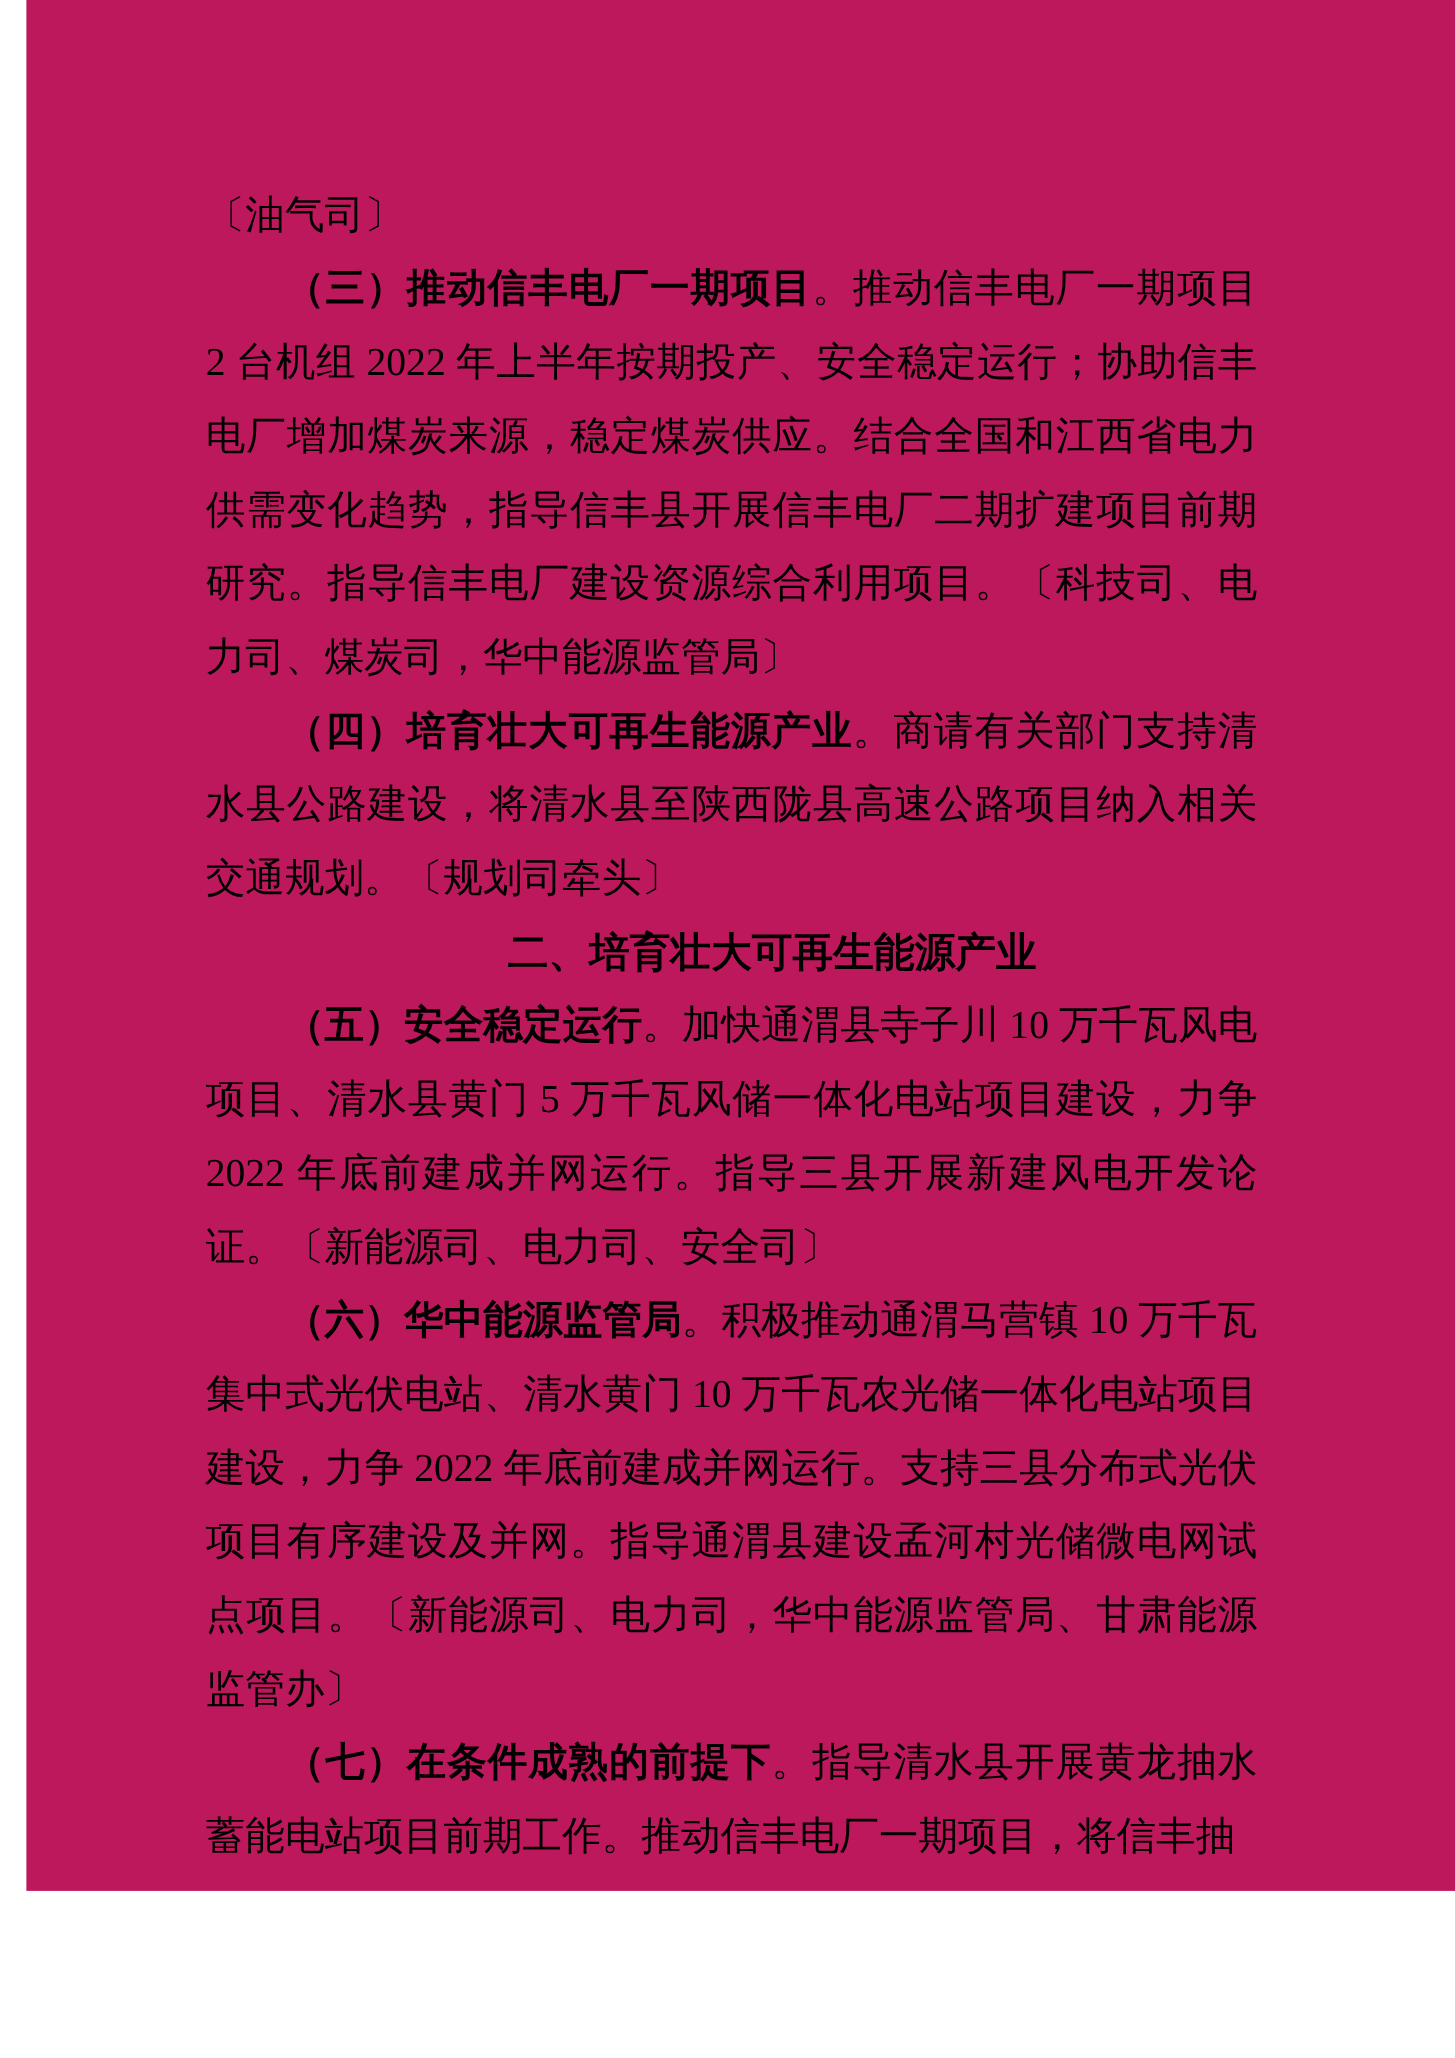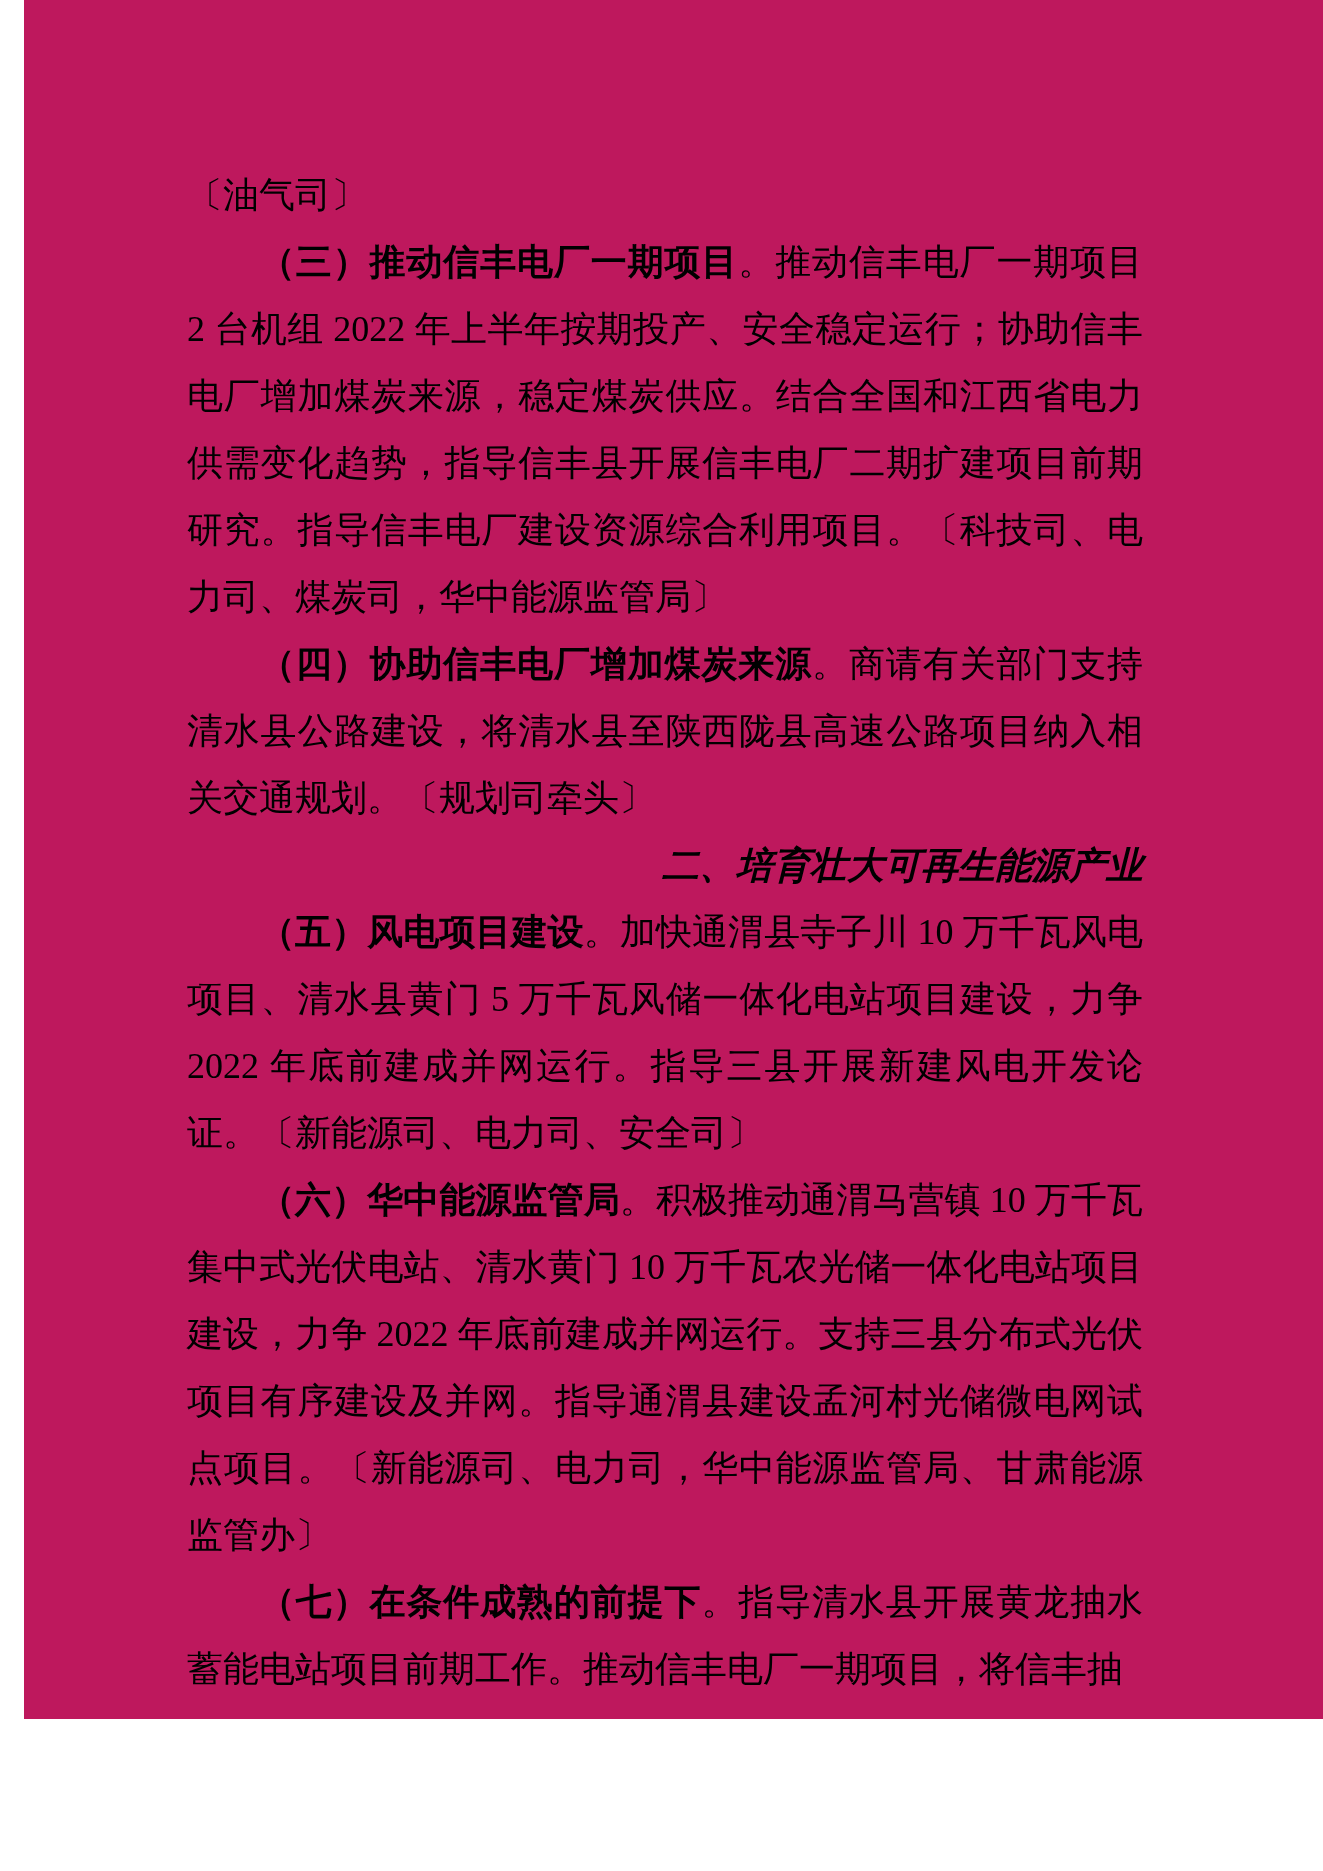--- a/index.html
+++ b/index.html
@@ -40,22 +40,21 @@
     font-weight: bold;
   }
   .section-heading {
     margin: 0;
     padding: 0;
     text-indent: 2em;
     font-size: 37px;
     line-height: 67px;
     font-weight: bold;
     font-family: "Liberation Sans", "DejaVu Sans", sans-serif;
-    text-align: right;
-    font-style: italic;
+    text-align: center;
   }
   .page-number {
     position: absolute;
     left: 0;
     top: 1712px;
     width: 100%;
     text-align: center;
     font-size: 33px;
     line-height: 46px;
     color: #000000;
@@ -64,25 +63,25 @@
 </head>
 <body>
 
 <div class="page">
   <div class="body-text">
 
     <p class="para no-indent"><span>〔油气司〕</span></p>
 
     <p class="para"><span class="item-title">（三）推动信丰电厂一期项目</span><span>。推动信丰电厂一期项目 2 台机组 2022 年上半年按期投产、安全稳定运行；协助信丰电厂增加煤炭来源，稳定煤炭供应。结合全国和江西省电力供需变化趋势，指导信丰县开展信丰电厂二期扩建项目前期研究。指导信丰电厂建设资源综合利用项目。〔科技司、电力司、煤炭司，华中能源监管局〕</span></p>
 
-    <p class="para"><span class="item-title">（四）协助信丰电厂增加煤炭来源</span><span>。商请有关部门支持清水县公路建设，将清水县至陕西陇县高速公路项目纳入相关交通规划。〔规划司牵头〕</span></p>
+    <p class="para"><span class="item-title">（四）培育壮大可再生能源产业</span><span>。商请有关部门支持清水县公路建设，将清水县至陕西陇县高速公路项目纳入相关交通规划。〔规划司牵头〕</span></p>
 
     <h2 class="section-heading">二、培育壮大可再生能源产业</h2>
 
-    <p class="para"><span class="item-title">（五）风电项目建设</span><span>。加快通渭县寺子川 10 万千瓦风电项目、清水县黄门 5 万千瓦风储一体化电站项目建设，力争 2022 年底前建成并网运行。指导三县开展新建风电开发论证。〔新能源司、电力司、安全司〕</span></p>
+    <p class="para"><span class="item-title">（五）安全稳定运行</span><span>。加快通渭县寺子川 10 万千瓦风电项目、清水县黄门 5 万千瓦风储一体化电站项目建设，力争 2022 年底前建成并网运行。指导三县开展新建风电开发论证。〔新能源司、电力司、安全司〕</span></p>
 
     <p class="para"><span class="item-title">（六）华中能源监管局</span><span>。积极推动通渭马营镇 10 万千瓦集中式光伏电站、清水黄门 10 万千瓦农光储一体化电站项目建设，力争 2022 年底前建成并网运行。支持三县分布式光伏项目有序建设及并网。指导通渭县建设孟河村光储微电网试点项目。〔新能源司、电力司，华中能源监管局、甘肃能源监管办〕</span></p>
 
     <p class="para"><span class="item-title">（七）在条件成熟的前提下</span><span>。指导清水县开展黄龙抽水蓄能电站项目前期工作。推动信丰电厂一期项目，将信丰抽</span></p>
 
   </div>
 
   <div class="page-number">−2−</div>
 </div>
 

